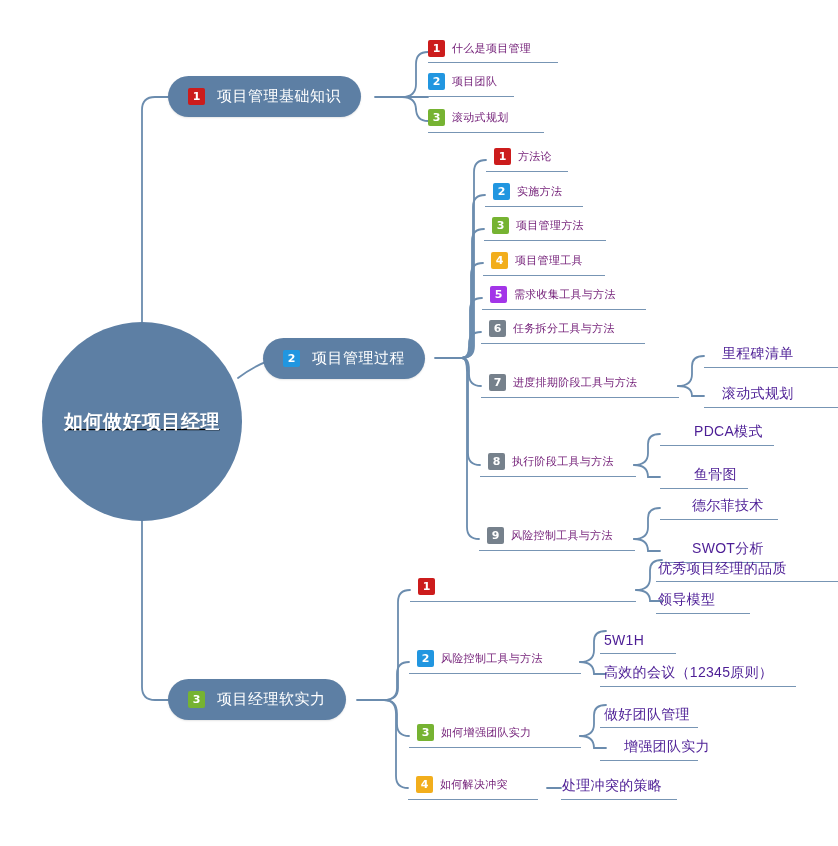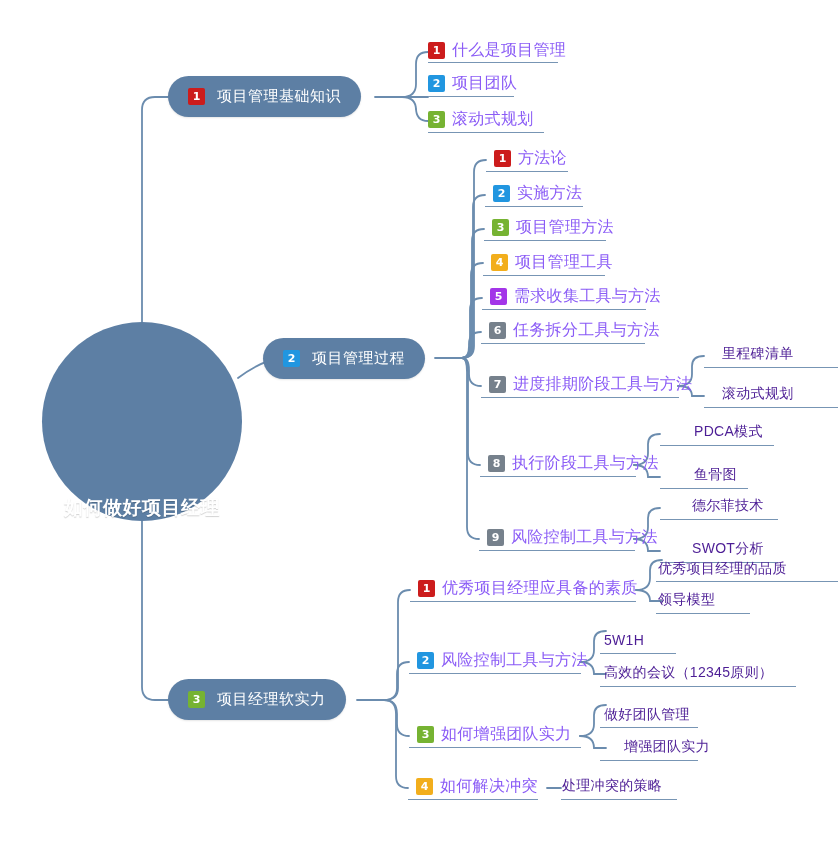--- a/index.html
+++ b/index.html
@@ -16,22 +16,23 @@
   }
   #wires{position:absolute;left:0;top:0;width:838px;height:846px;}
 
   
   .root-node{
     position:absolute;
     left:42px; top:322px;
     width:200px; height:199px;
     border-radius:50%;
     background:#5d7fa4;
-    display:flex; align-items:flex-end; justify-content:center;
+    display:flex; align-items:center; justify-content:center;
     z-index:4;
+    text-decoration:underline;
   }
   .root-label{
     color:#ffffff;
     font-size:19px;
     font-weight:bold;
     letter-spacing:.5px;
     text-shadow:0 1px 1px rgba(0,0,0,.18);
     white-space:nowrap;
   }
 
@@ -72,22 +73,22 @@
   
   .node{
     position:absolute;
     display:flex;
     align-items:center;
     z-index:3;
     white-space:nowrap;
   }
   .node .badge{margin-right:7px;}
   .node-label{
-    font-size:16px;
-    color:#8b5cf6;
+    font-size:11px;
+    color:#701a75;
     letter-spacing:.3px;
   }
   .leaf .node-label{
     font-size:14px;
     color:#4c1d95;
   }
   
   .underline{
     position:absolute;
     height:1.4px;
@@ -283,21 +284,20 @@
   </div>
   <div class="underline" style="left:660px;top:562px;width:118px;"></div>
 
   <div class="pill" style="left:168px;top:679px;">
     <span class="badge" style="background:#76b332">3</span>
     <span class="pill-label">项目经理软实力</span>
   </div>
 
   <div class="node" style="left:418px;top:578px;">
     <span class="badge" style="background:#cc1c1c">1</span>
-    <span class="node-label">优秀项目经理应具备的素质</span>
   </div>
   <div class="underline" style="left:410px;top:601px;width:226px;"></div>
 
   <div class="node leaf" style="left:658px;top:560px;">
     <span class="node-label">优秀项目经理的品质</span>
   </div>
   <div class="underline" style="left:656px;top:581px;width:182px;"></div>
 
   <div class="node leaf" style="left:658px;top:591px;">
     <span class="node-label">领导模型</span>

